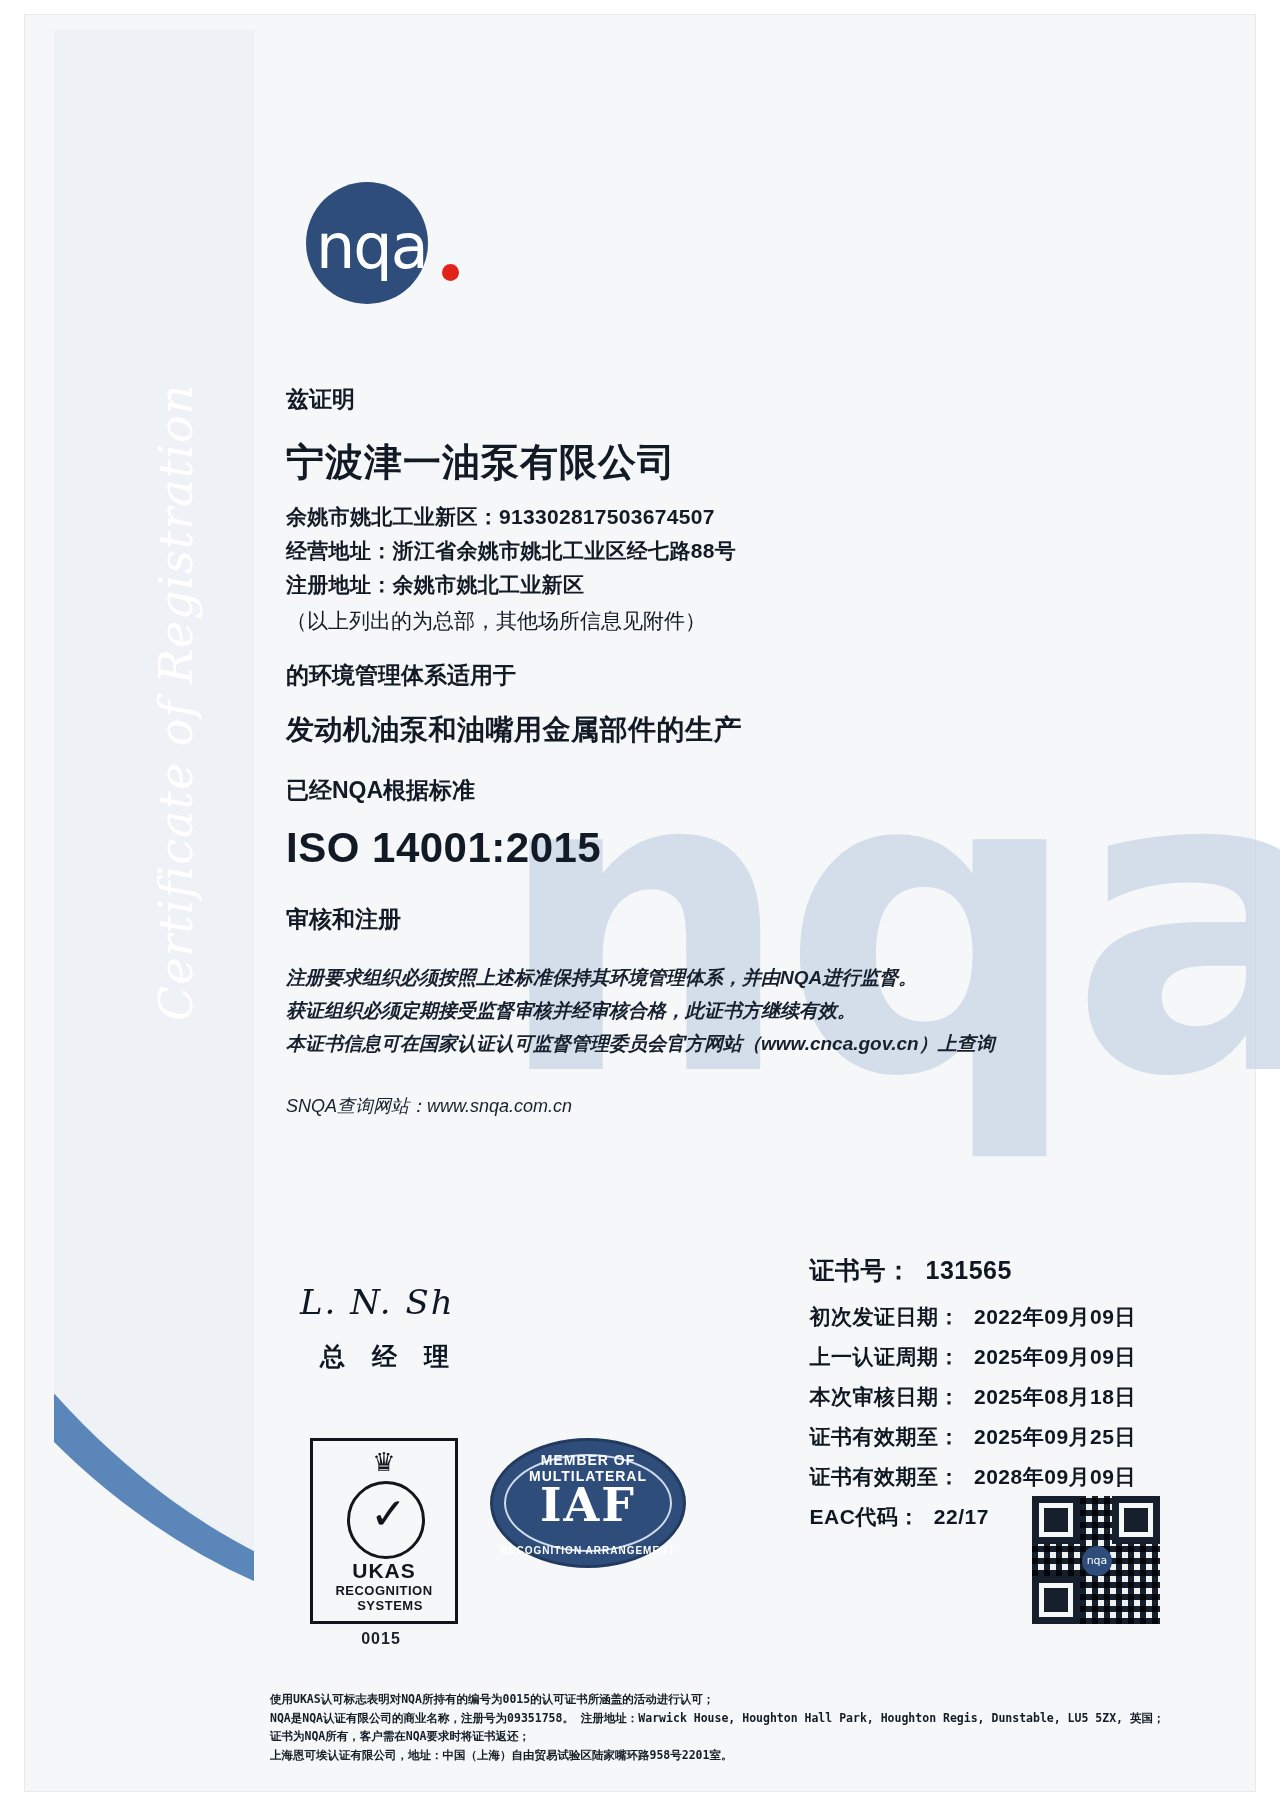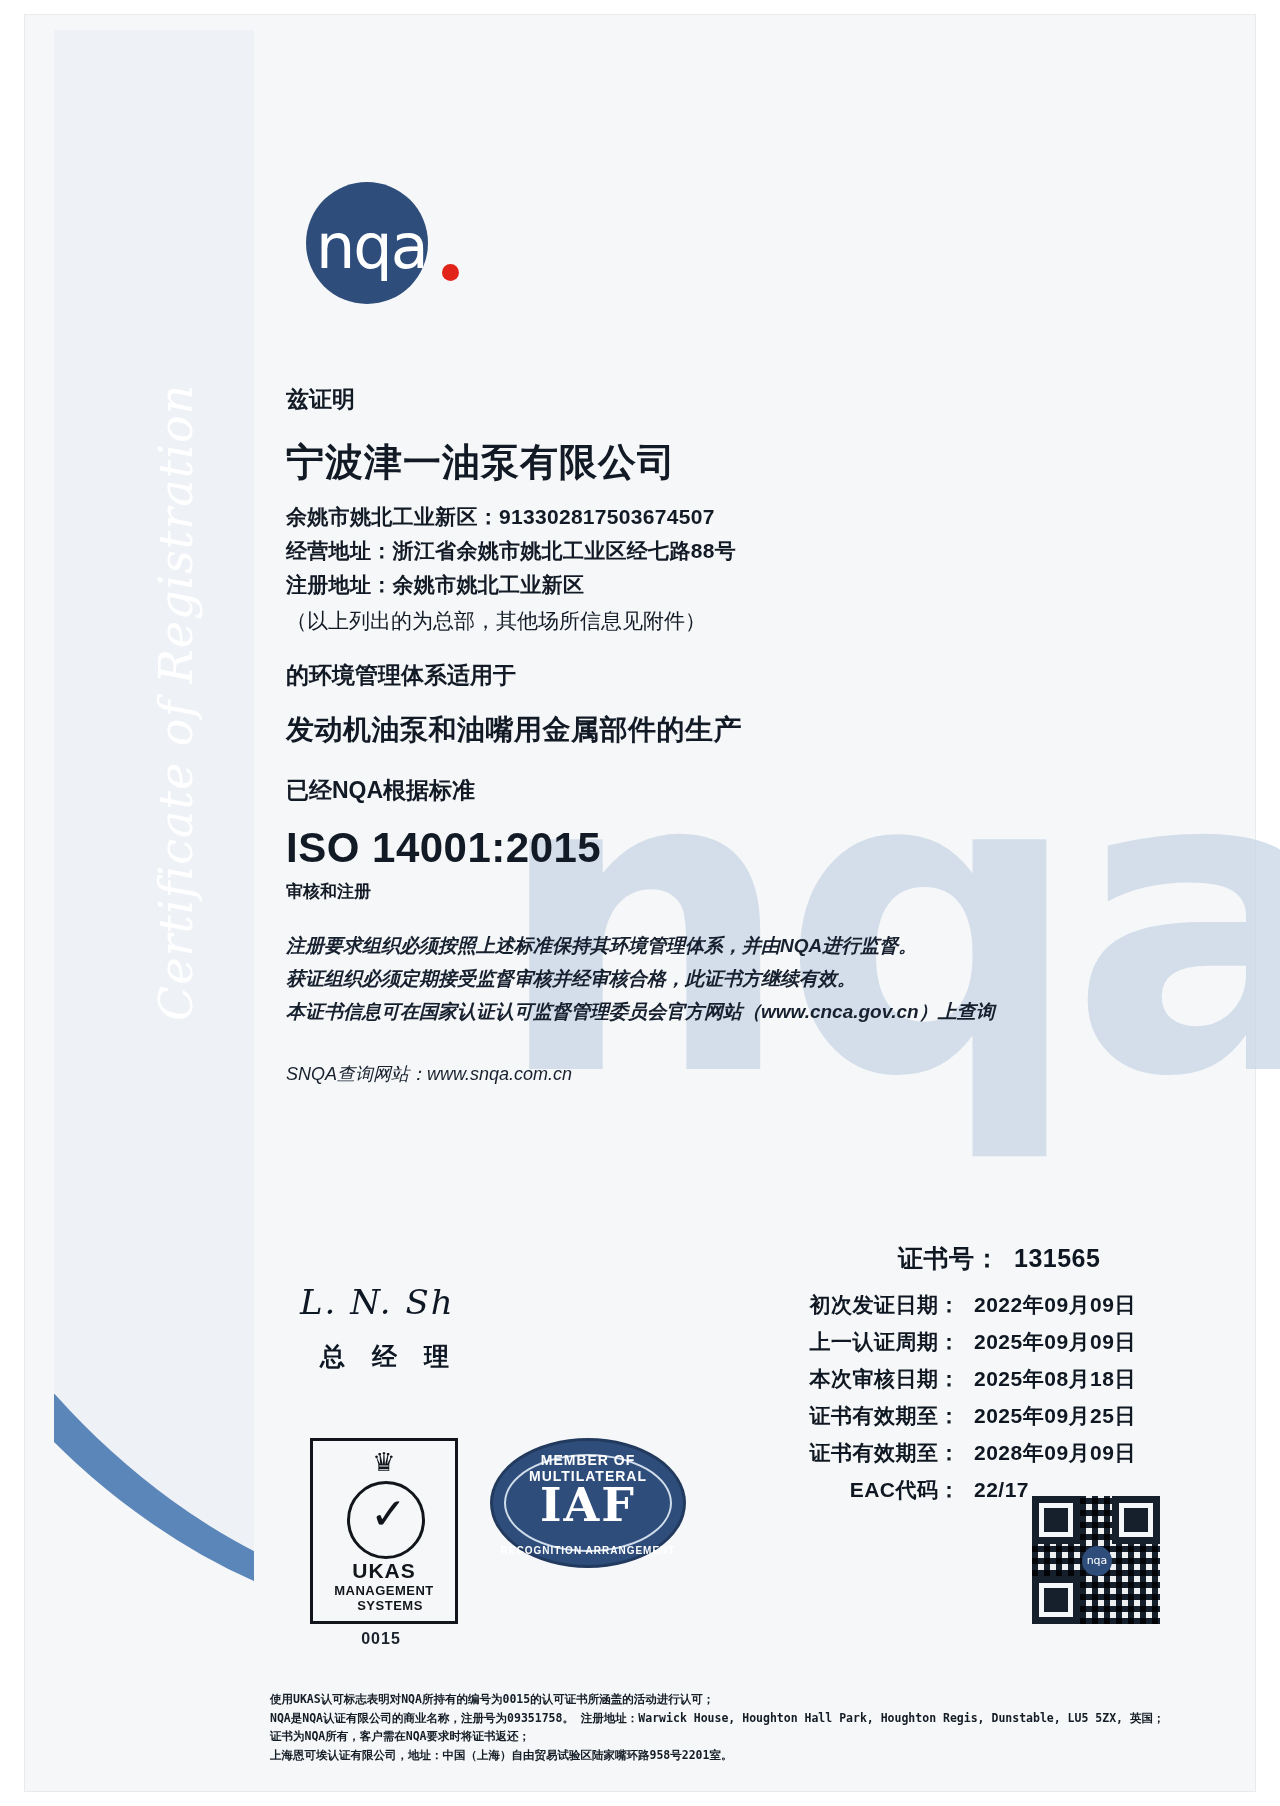--- a/index.html
+++ b/index.html
@@ -180,23 +180,23 @@
     font-weight: 600;
     margin-top: 26px;
   }
   .standard {
     font-size: 42px;
     font-weight: 700;
     margin-top: 18px;
     letter-spacing: .5px;
   }
   .registered {
-    font-size: 17px;
-    font-weight: 600;
-    margin-top: 8px;
+    font-size: 23px;
+    font-weight: 600;
+    margin-top: 32px;
   }
   .legal {
     margin-top: 26px;
     font-size: 19px;
     font-weight: 600;
     line-height: 1.75;
     color: #16202e;
     font-style: italic;
   }
   .legal .small {
@@ -231,26 +231,26 @@
   
   .details {
     position: absolute;
     right: 92px;
     top: 1228px;
     text-align: right;
     color: #0f1822;
   }
   .detail-row {
     display: flex;
-    justify-content: flex-end;
     align-items: baseline;
     margin-bottom: 9px;
     font-size: 21px;
     font-weight: 700;
     letter-spacing: .5px;
+    margin-top: 12px;
   }
   .detail-row.first {
     font-size: 25px;
     margin-bottom: 16px;
   }
   .detail-label {
     margin-right: 14px;
     font-weight: 700;
   }
   .detail-value {
@@ -505,21 +505,21 @@
       </div>
     </div>
 
     <div class="ukas">
       <div class="ukas-crown">♛</div>
       <div class="ukas-circle">
         <span class="ukas-tick">✓</span>
       </div>
       <div class="ukas-text">
         <div class="t1">UKAS</div>
-        <div class="t2">MANAGEMENT</div>
+        <div class="t2">RECOGNITION</div>
         <div class="t3">SYSTEMS</div>
       </div>
     </div>
     <div class="ukas-num">0015</div>
 
     <div class="iaf">
       <div class="iaf-ellipse"></div>
       <div class="iaf-inner"></div>
       <div class="iaf-top">MEMBER OF MULTILATERAL</div>
       <div class="iaf-label">IAF</div>

